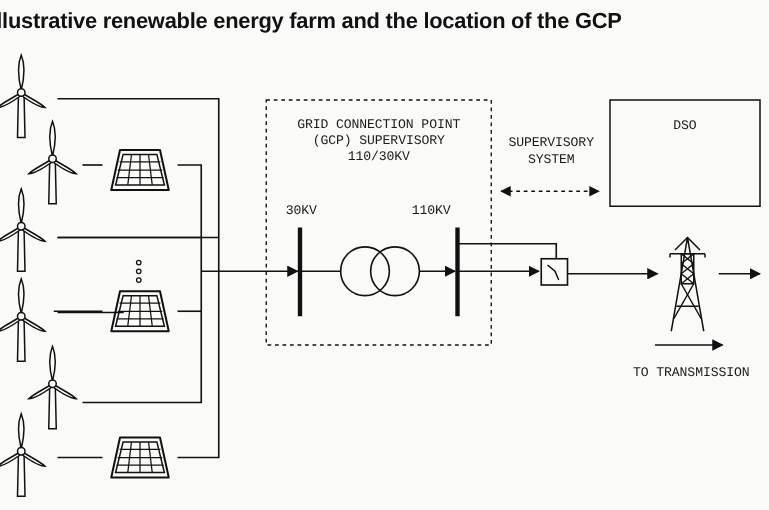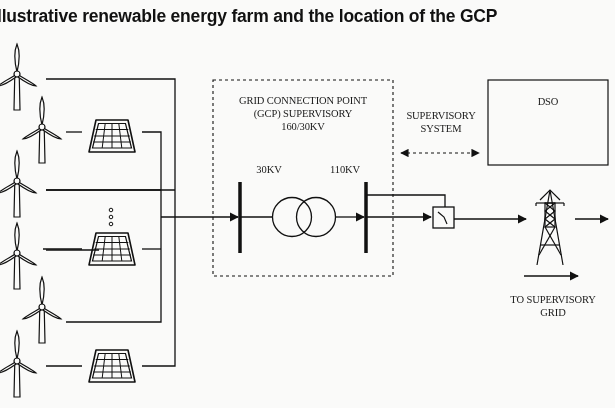--- a/index.html
+++ b/index.html
@@ -1,19 +1,19 @@
 <!DOCTYPE html>
 <html><head>
 <meta charset="utf-8">
 <style>
   html, body { margin: 0; padding: 0; background: #fafaf9; }
   body { width: 615px; height: 408px; position: relative; overflow: hidden; font-family: "Liberation Sans", sans-serif; color: #111; }
   .title { position: absolute; left: -3px; top: 6px; font-size: 17.5px; font-weight: bold; letter-spacing: -0.2px; white-space: nowrap; color: #111; }
   svg.diagram { position: absolute; left: 0; top: 0; }
-  .lbl { position: absolute; font-family: Liberation Serif, serif; font-size: 10.5px; text-align: center; line-height: 13px; color: #1a1a1a; white-space: nowrap; transform: translateX(-50%); letter-spacing: -0.1px; }
+  .lbl { position: absolute; font-family: Liberation Mono, monospace; font-size: 10.5px; text-align: center; line-height: 13px; color: #1a1a1a; white-space: nowrap; transform: translateX(-50%); letter-spacing: -0.1px; }
 </style>
 </head>
 <body>
 
 <div class="title">llustrative renewable energy farm and the location of the GCP</div>
 
 <svg class="diagram" width="615" height="408" viewBox="0 0 615 408">
   <defs>
     <marker id="arr" viewBox="0 0 10 10" refX="9" refY="5" markerWidth="7" markerHeight="7" orient="auto-start-reverse">
       <path d="M0,0 L10,5 L0,10 z" fill="#111"></path>
@@ -117,30 +117,29 @@
   <line x1="524" y1="276" x2="578" y2="276" stroke="#111" stroke-width="1.3" marker-end="url(#arr)"></line>
 
   <line x1="401" y1="153" x2="479" y2="153" stroke="#111" stroke-width="1.2" stroke-dasharray="3,3" marker-start="url(#arr)" marker-end="url(#arr)"></line>
 
   <rect x="488" y="80" width="120" height="85" fill="none" stroke="#111" stroke-width="1.2"></rect>
 </svg>
 
 <div class="lbl" style="left:303px; top:94px;">
   <div>GRID CONNECTION POINT</div>
   <div>(GCP) SUPERVISORY</div>
-  <div>160/30KV</div>
+  <div>110/30KV</div>
 </div>
-<div class="lbl" style="left:241px; top:163px;margin-left:28px;">30KV</div>
+<div class="lbl" style="left:241px; top:163px;">30KV</div>
 <div class="lbl" style="left:345px; top:163px;">110KV</div>
 
 <div class="lbl" style="left:441px; top:109px;">
   <div>SUPERVISORY</div>
   <div>SYSTEM</div>
 </div>
 
 <div class="lbl" style="left:548px; top:95px;">
   <div>DSO</div>
 </div>
 
 <div class="lbl" style="left:553px; top:293px;">
-  <div>TO SUPERVISORY</div>
-  <div>GRID</div>
+  <div>TO TRANSMISSION</div>
 </div>
 
 </body></html>

